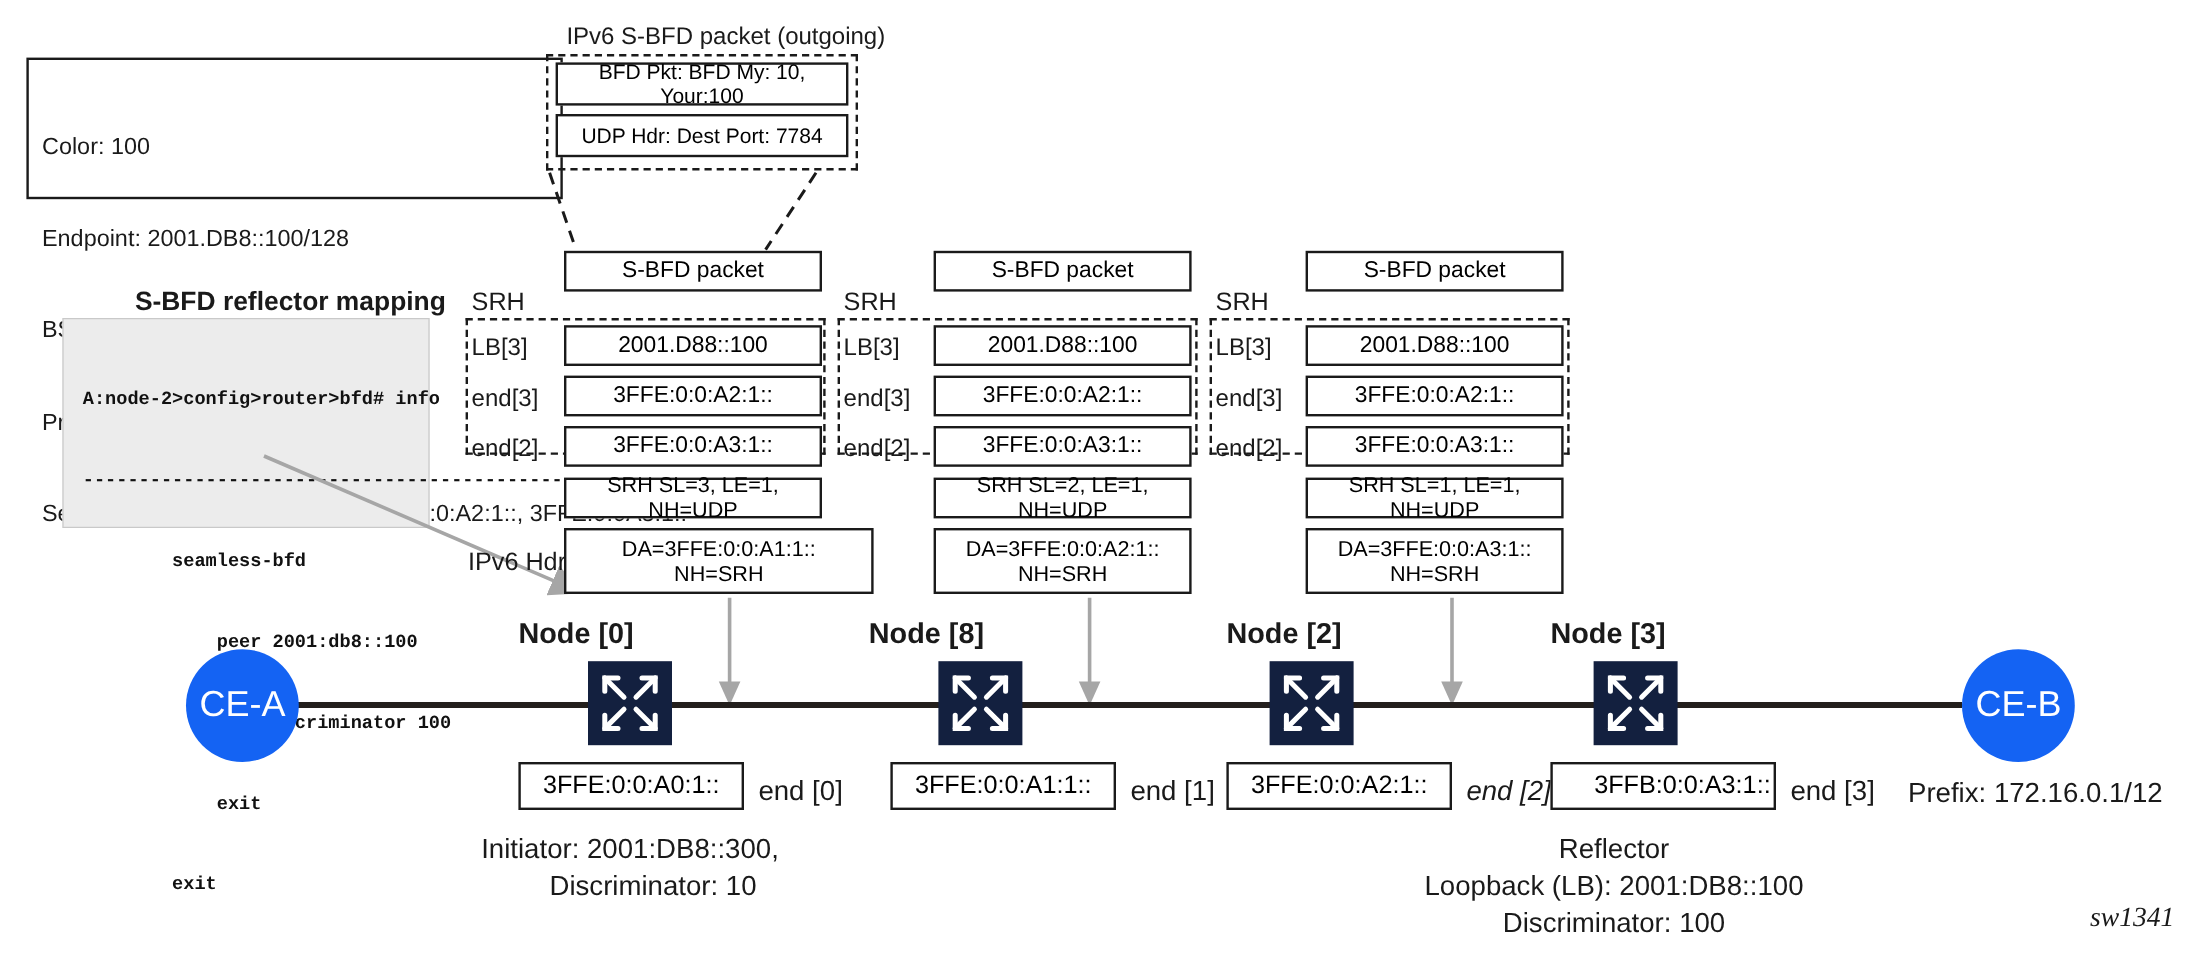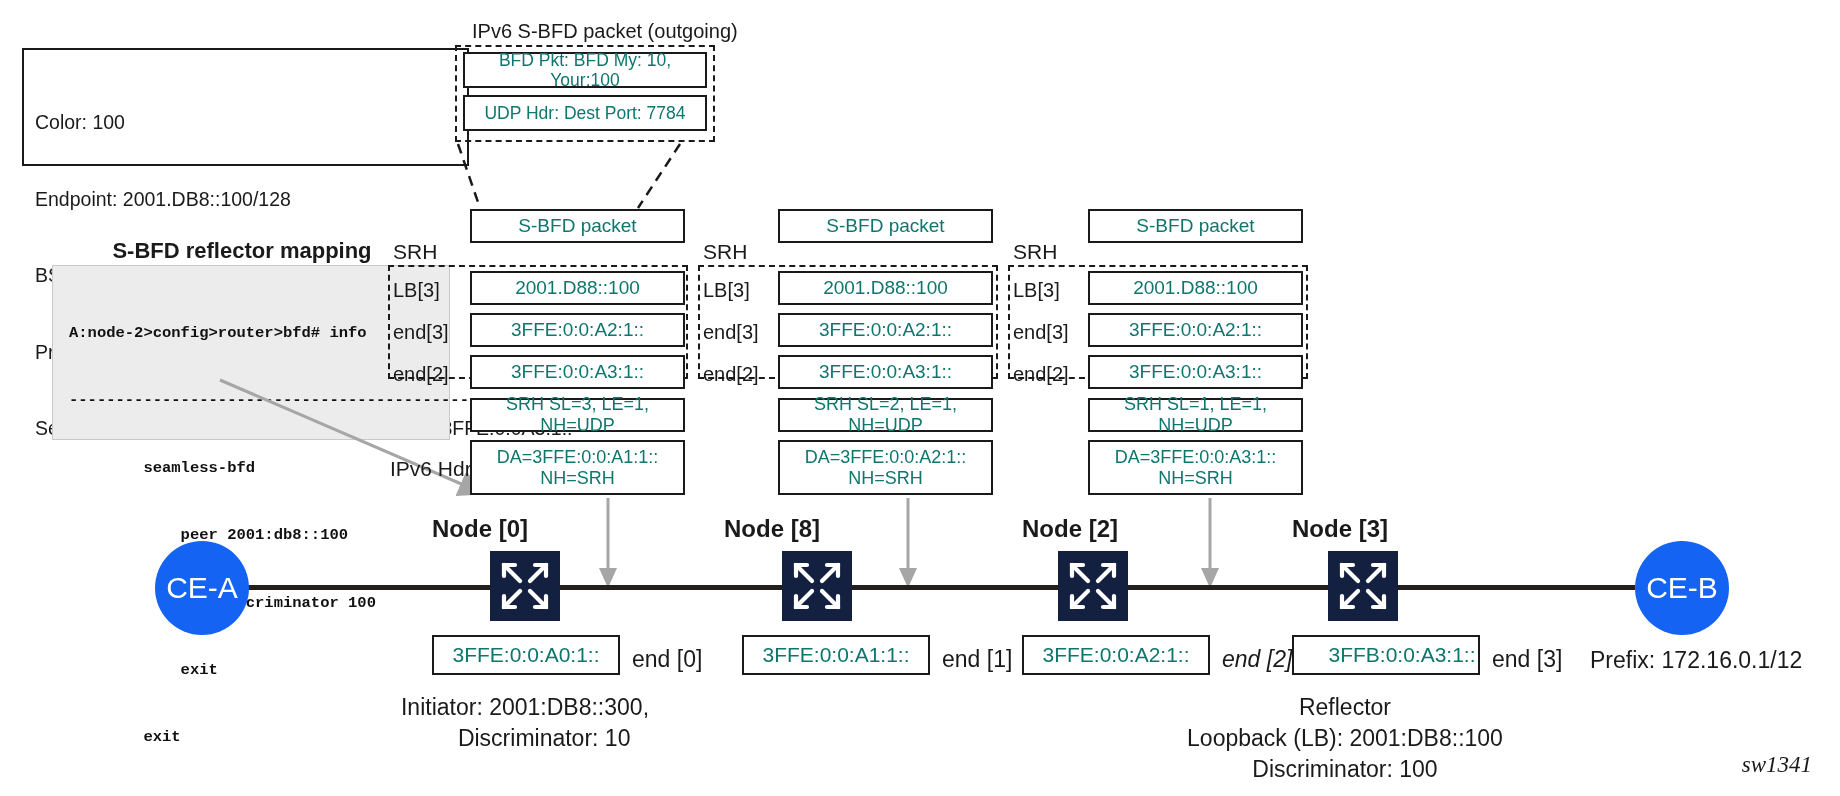--- a/index.html
+++ b/index.html
@@ -3,41 +3,41 @@
 <meta charset="utf-8">
 <style>
   html,body{margin:0;padding:0;background:#ffffff;}
   body{width:1840px;height:796px;position:relative;overflow:hidden;
        font-family:"Liberation Sans",sans-serif;color:#1a1a1a;}
   .stage{position:absolute;left:0;top:0;width:1840px;height:796px;}
 
   
   .box{position:absolute;box-sizing:border-box;border:2.5px solid #1a1a1a;background:#fff;
        display:flex;align-items:center;justify-content:center;text-align:center;
-       font-size:19px;line-height:1.15;color:#0f766e;}
+       font-size:19px;line-height:1.15;color:#000000;}
   .box.small{font-size:18px;}
   .box.two{flex-direction:column;}
 
   
   .dashgroup{position:absolute;box-sizing:border-box;border:2.5px dashed #1a1a1a;background:transparent;}
 
   
   .txt{position:absolute;font-size:21px;color:#1a1a1a;white-space:pre;line-height:1.32;}
   .txt.b{font-weight:bold;}
   .txt.c{text-align:center;}
 
   
   #sr-policy-panel{position:absolute;left:22px;top:48px;width:447px;height:118px;
       border:2.5px solid #1a1a1a;background:#fff;box-sizing:border-box;
       padding:9px 0 0 11px;font-size:19.5px;line-height:1.31;white-space:pre;}
 
   
   #reflector-title{position:absolute;left:92px;top:238px;width:300px;text-align:center;
       font-size:22px;font-weight:bold;}
-  #reflector-panel{position:absolute;left:52px;top:265px;width:398px;height:175px;
+  #reflector-panel{position:absolute;left:52px;top:265px;width:306px;height:175px;
       background:#ececec;border:1px solid #c9c9c9;box-sizing:border-box;
       padding:11px 0 0 16px;
       font-family:"Liberation Mono",monospace;font-weight:bold;font-size:15.5px;
       line-height:1.45;white-space:pre;color:#111;}
 
   
   .router{position:absolute;width:70px;height:70px;background:#13203f;}
   .router svg{display:block;width:70px;height:70px;}
 
   
@@ -109,21 +109,21 @@
   <div class="dashgroup" style="left:388px;top:265px;width:300px;height:114px;"></div>
   <div class="txt" style="left:393px;top:277px;font-size:20px;">LB[3]</div>
   <div class="txt" style="left:393px;top:319px;font-size:20px;">end[3]</div>
   <div class="txt" style="left:393px;top:361px;font-size:20px;">end[2]</div>
   <div class="box" style="left:470px;top:271px;width:215px;height:34px;">2001.D88::100</div>
   <div class="box" style="left:470px;top:313px;width:215px;height:34px;">3FFE:0:0:A2:1::</div>
   <div class="box" style="left:470px;top:355px;width:215px;height:34px;">3FFE:0:0:A3:1::</div>
   <div class="box small" style="left:470px;top:398px;width:215px;height:34px;">SRH SL=3, LE=1, NH=UDP</div>
 
   <div class="txt" style="left:390px;top:455px;">IPv6 Hdr</div>
-  <div class="box two" style="left:470px;top:440px;width:215px;height:55px;font-size:18px;">
+  <div class="box two" style="left:470px;top:440px;width:258px;height:55px;font-size:18px;">
     <span>DA=3FFE:0:0:A1:1::</span>
     <span>NH=SRH</span>
   </div>
 
   <div class="txt" style="left:703px;top:238px;">SRH</div>
   <div class="box" style="left:778px;top:209px;width:215px;height:34px;">S-BFD packet</div>
 
   <div class="dashgroup" style="left:698px;top:265px;width:300px;height:114px;"></div>
   <div class="txt" style="left:703px;top:277px;font-size:20px;">LB[3]</div>
   <div class="txt" style="left:703px;top:319px;font-size:20px;">end[3]</div>

